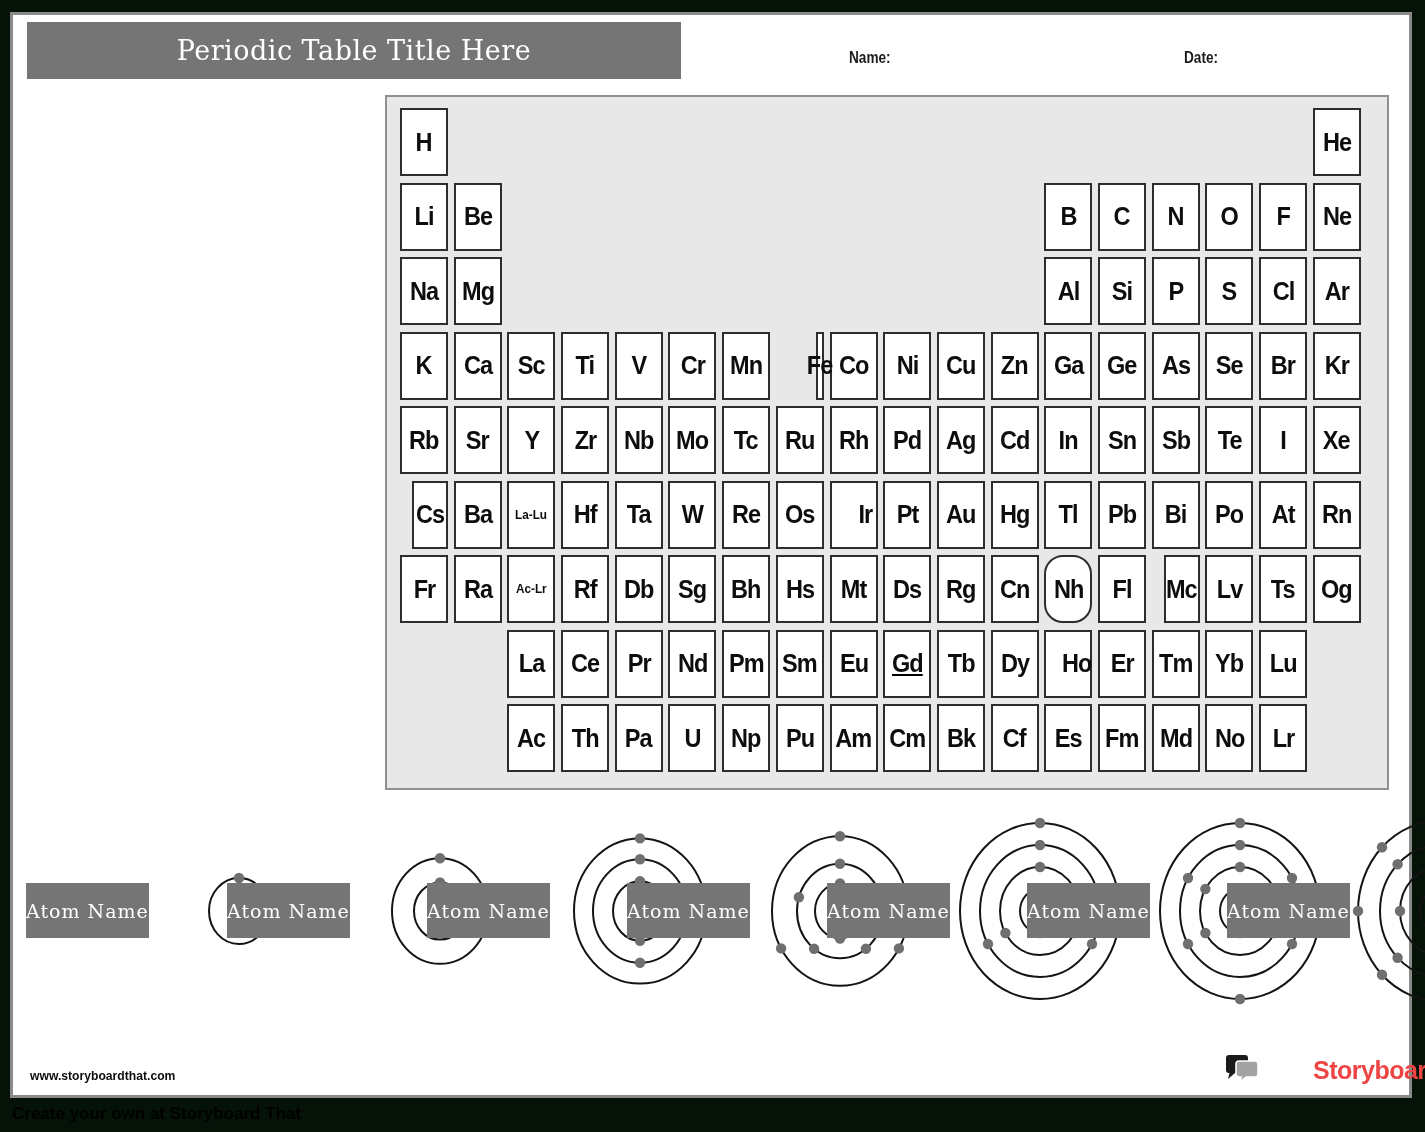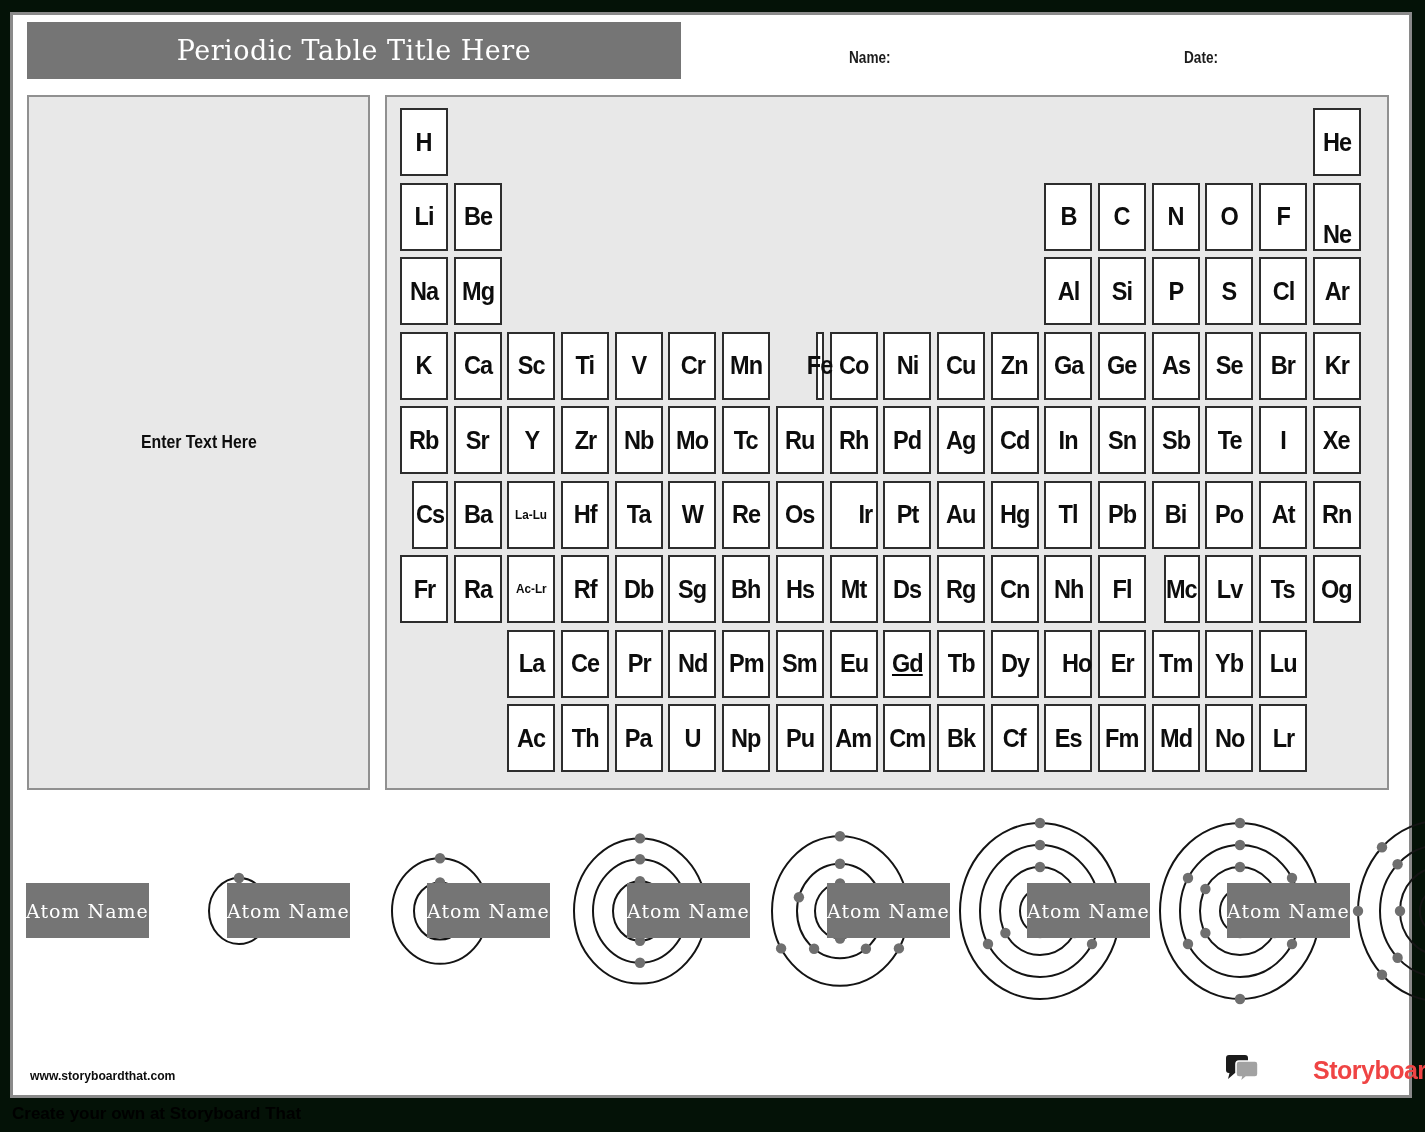--- a/index.html
+++ b/index.html
@@ -88,23 +88,20 @@
 
 <div class="page">
 
   <div class="title-bar">
     <span>Periodic Table Title Here</span>
   </div>
 
   <div class="meta-label name-label">Name:</div>
   <div class="meta-label date-label">Date:</div>
 
-  <div class="panel left-panel">
-    <span>Enter Text Here</span>
-  </div>
 
   <div class="panel table-panel">
     <div class="ptable-grid">
         <div class="cell" style="grid-area: 1 / 1;">
           <span class="sym">H</span>
         </div>
         <div class="cell" style="grid-area: 1 / 18;">
           <span class="sym">He</span>
         </div>
         <div class="cell" style="grid-area: 2 / 1;">
@@ -121,21 +118,21 @@
         </div>
         <div class="cell" style="grid-area: 2 / 15;">
           <span class="sym">N</span>
         </div>
         <div class="cell" style="grid-area: 2 / 16;">
           <span class="sym">O</span>
         </div>
         <div class="cell" style="grid-area: 2 / 17;">
           <span class="sym">F</span>
         </div>
-        <div class="cell" style="grid-area: 2 / 18; align-items: flex-end;">
+        <div class="cell" style="grid-area: 2 / 18;">
           <span class="sym">Ne</span>
         </div>
         <div class="cell" style="grid-area: 3 / 1; text-align: right;">
           <span class="sym">Na</span>
         </div>
         <div class="cell" style="grid-area: 3 / 2;">
           <span class="sym">Mg</span>
         </div>
         <div class="cell" style="grid-area: 3 / 13;">
           <span class="sym">Al</span>
@@ -346,21 +343,21 @@
         </div>
         <div class="cell" style="grid-area: 7 / 10;">
           <span class="sym">Ds</span>
         </div>
         <div class="cell" style="grid-area: 7 / 11;">
           <span class="sym">Rg</span>
         </div>
         <div class="cell" style="grid-area: 7 / 12;">
           <span class="sym">Cn</span>
         </div>
-        <div class="cell" style="grid-area: 7 / 13;">
+        <div class="cell" style="grid-area: 7 / 13; border-radius: 19px;">
           <span class="sym">Nh</span>
         </div>
         <div class="cell" style="grid-area: 7 / 14;">
           <span class="sym">Fl</span>
         </div>
         <div class="cell" style="grid-area: 7 / 15; margin-left: 12px;">
           <span class="sym">Mc</span>
         </div>
         <div class="cell" style="grid-area: 7 / 16;">
           <span class="sym">Lv</span>

